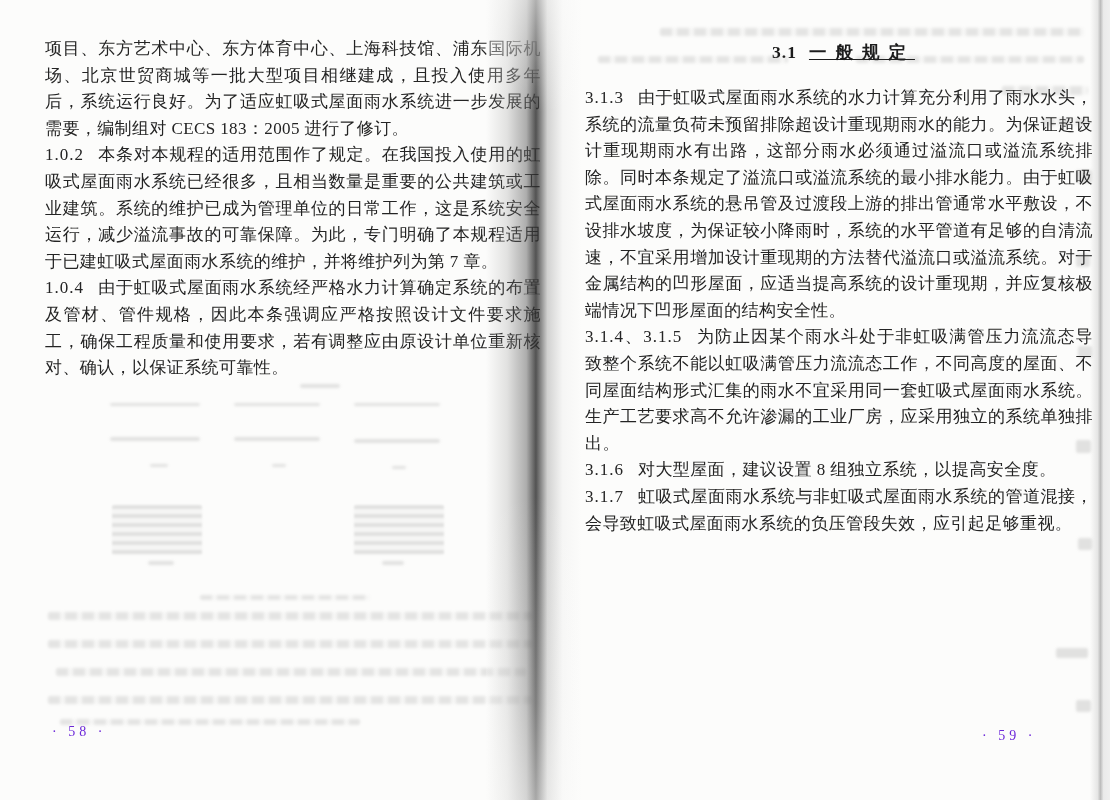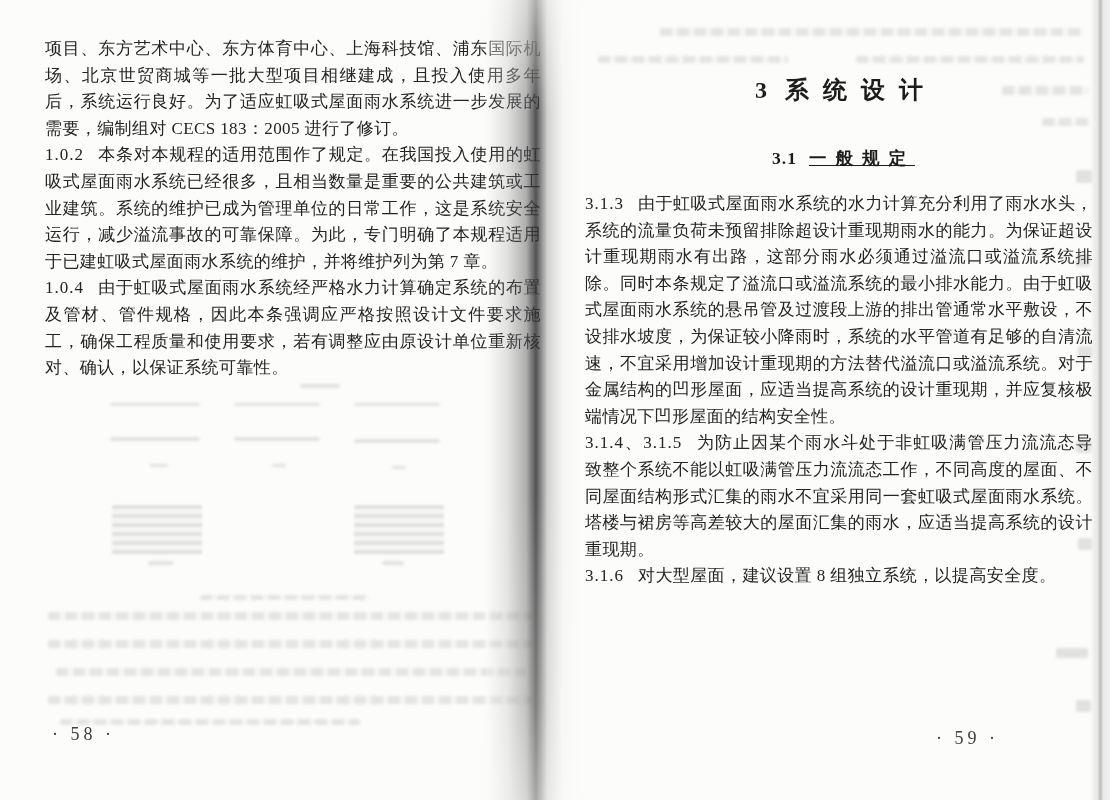--- a/index.html
+++ b/index.html
@@ -23,23 +23,23 @@
   }
   .chapter-heading .ch-num{margin-right:18px;letter-spacing:0;}
   .chapter-heading .ch-title{letter-spacing:14px;margin-right:-14px;}
   .section-heading{
     margin:40px 0 0 0;text-align:center;font-size:17.5px;font-weight:700;color:#1c1c1c;
   }
   .section-heading .sec-num{margin-right:12px;letter-spacing:1px;}
   .section-heading .sec-title{letter-spacing:9px;margin-right:-9px;text-decoration:underline;}
   .page-right .body-text{margin-top:21px;}
   
-  .pageno{position:absolute;font-size:18px;letter-spacing:4px;color:#404040;}
+  .pageno{position:absolute;font-size:14px;letter-spacing:4px;color:#6d28d9;}
   .pageno-left{left:52px;top:724px;}
-  .pageno-right{left:936px;top:728px;}
+  .pageno-right{left:982px;top:728px;}
   
   .gutter-shadow{
     position:absolute;left:486px;top:0;width:96px;height:800px;pointer-events:none;
     background:linear-gradient(90deg,
       rgba(130,130,130,0) 0%,
       rgba(130,130,130,.22) 22%,
       rgba(95,95,95,.5) 42%,
       rgba(45,45,45,.82) 52%,
       rgba(120,120,120,.32) 64%,
       rgba(200,200,200,.12) 80%,
@@ -81,26 +81,26 @@
   <div class="page page-left">
     <div class="body-text">
       <p class="para"><span>项目、东方艺术中心、东方体育中心、上海科技馆、浦东国际机场、北京世贸商城等一批大型项目相继建成，且投入使用多年后，系统运行良好。为了适应虹吸式屋面雨水系统进一步发展的需要，编制组对 CECS 183：2005 进行了修订。</span></p>
       <p class="para"><span class="clause-num">1.0.2</span><span>本条对本规程的适用范围作了规定。在我国投入使用的虹吸式屋面雨水系统已经很多，且相当数量是重要的公共建筑或工业建筑。系统的维护已成为管理单位的日常工作，这是系统安全运行，减少溢流事故的可靠保障。为此，专门明确了本规程适用于已建虹吸式屋面雨水系统的维护，并将维护列为第 7 章。</span></p>
       <p class="para"><span class="clause-num">1.0.4</span><span>由于虹吸式屋面雨水系统经严格水力计算确定系统的布置及管材、管件规格，因此本条强调应严格按照设计文件要求施工，确保工程质量和使用要求，若有调整应由原设计单位重新核对、确认，以保证系统可靠性。</span></p>
     </div>
   </div>
   <div class="pageno pageno-left">· 58 ·</div>
 
   <div class="page page-right">
-    <h1 class="chapter-heading"><span class="ch-num">3</span><span class="ch-title">系统设计</span></h1>
     <h2 class="section-heading"><span class="sec-num">3.1</span><span class="sec-title">一般规定</span></h2>
     <div class="body-text">
       <p class="para"><span class="clause-num">3.1.3</span><span>由于虹吸式屋面雨水系统的水力计算充分利用了雨水水头，系统的流量负荷未预留排除超设计重现期雨水的能力。为保证超设计重现期雨水有出路，这部分雨水必须通过溢流口或溢流系统排除。同时本条规定了溢流口或溢流系统的最小排水能力。由于虹吸式屋面雨水系统的悬吊管及过渡段上游的排出管通常水平敷设，不设排水坡度，为保证较小降雨时，系统的水平管道有足够的自清流速，不宜采用增加设计重现期的方法替代溢流口或溢流系统。对于金属结构的凹形屋面，应适当提高系统的设计重现期，并应复核极端情况下凹形屋面的结构安全性。</span></p>
-      <p class="para"><span class="clause-num">3.1.4、3.1.5</span><span>为防止因某个雨水斗处于非虹吸满管压力流流态导致整个系统不能以虹吸满管压力流流态工作，不同高度的屋面、不同屋面结构形式汇集的雨水不宜采用同一套虹吸式屋面雨水系统。塔楼与裙房等高差较大的屋面汇集的雨水，应适当提高系统的设计重现期。</span></p>
+      <p class="para"><span class="clause-num">3.1.4、3.1.5</span><span>为防止因某个雨水斗处于非虹吸满管压力流流态导致整个系统不能以虹吸满管压力流流态工作，不同高度的屋面、不同屋面结构形式汇集的雨水不宜采用同一套虹吸式屋面雨水系统。生产工艺要求高不允许渗漏的工业厂房，应采用独立的系统单独排出。</span></p>
       <p class="para"><span class="clause-num">3.1.6</span><span>对大型屋面，建议设置 8 组独立系统，以提高安全度。</span></p>
+      <p class="para"><span class="clause-num">3.1.7</span><span>虹吸式屋面雨水系统与非虹吸式屋面雨水系统的管道混接，会导致虹吸式屋面雨水系统的负压管段失效，应引起足够重视。</span></p>
     </div>
   </div>
   <div class="pageno pageno-right">· 59 ·</div>
 
   <i class="gh" style="left:300px;top:384px;width:40px;height:4px;"></i>
   <i class="gh" style="left:110px;top:403px;width:90px;height:3px;"></i>
   <i class="gh" style="left:234px;top:403px;width:86px;height:3px;"></i>
   <i class="gh" style="left:354px;top:403px;width:86px;height:3px;"></i>
   <i class="gh" style="left:110px;top:437px;width:90px;height:4px;"></i>
   <i class="gh" style="left:234px;top:437px;width:86px;height:4px;"></i>

